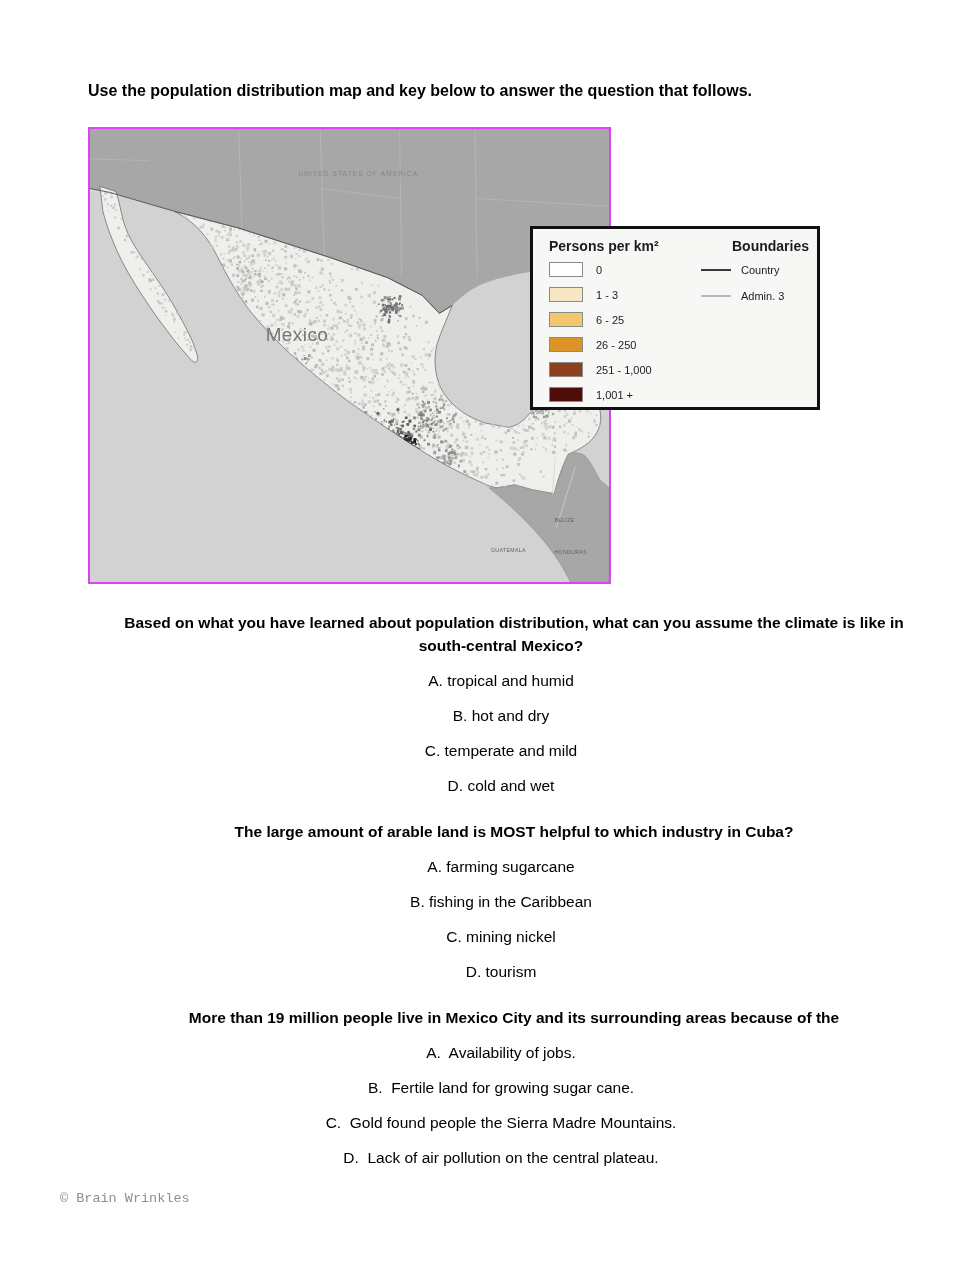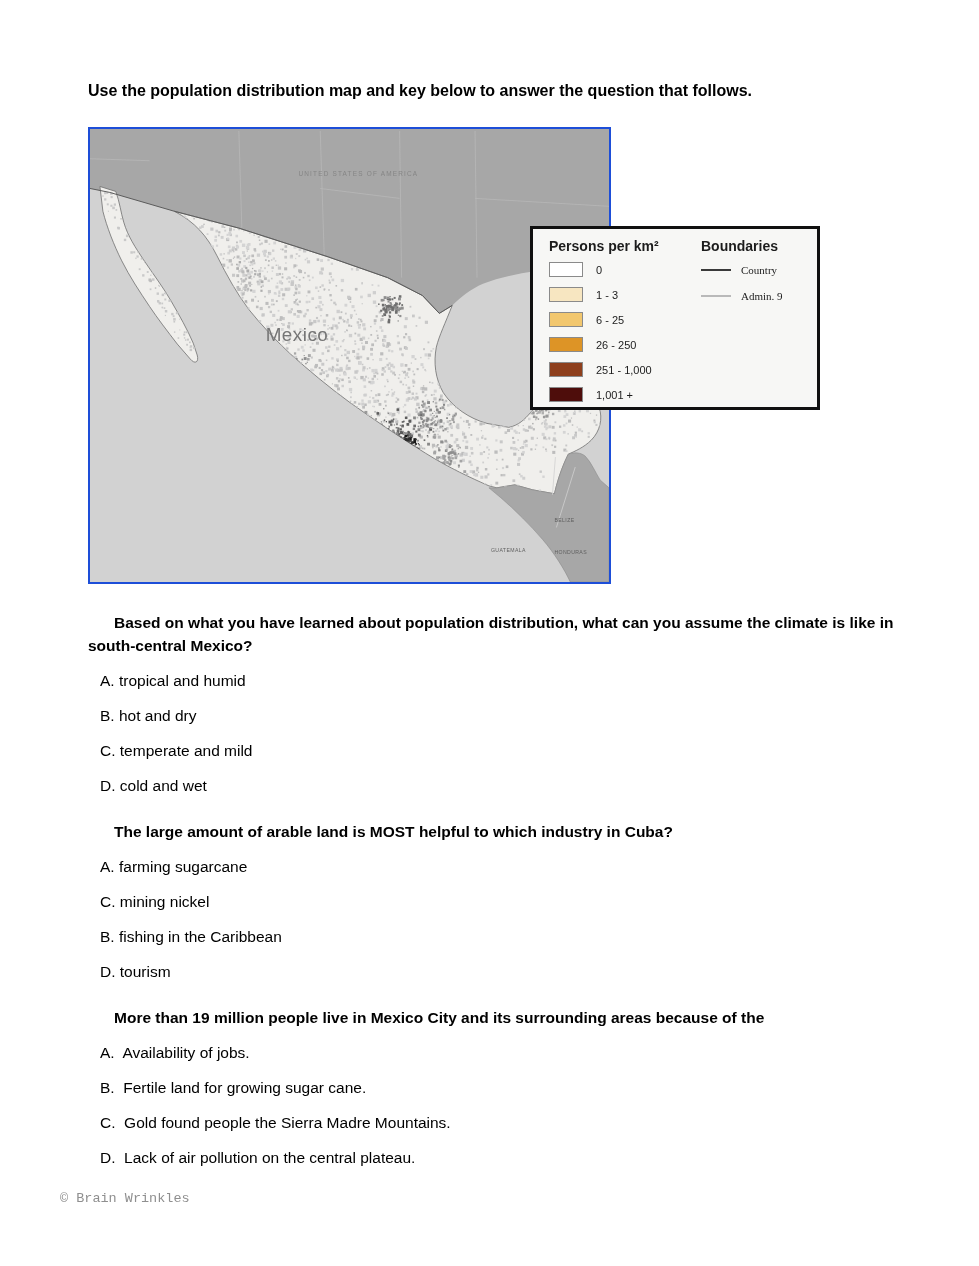--- a/index.html
+++ b/index.html
@@ -1,38 +1,38 @@
 <!DOCTYPE html>
 <html><head>
 <meta charset="utf-8">
 <style>
   html,body{margin:0;padding:0;background:#ffffff;}
   .page{position:relative;width:979px;height:1266px;background:#ffffff;
         font-family:"Liberation Sans",sans-serif;color:#000;overflow:hidden;}
   .instruction{position:absolute;left:88px;top:80px;width:782px;
         font-size:16px;font-weight:700;line-height:22px;margin:0;}
   .map-figure{position:absolute;left:88px;top:127px;width:523px;height:457px;
-        border:2px solid #1d4ed8;box-sizing:border-box;background:#d2d2d2;}
+        border:2px solid #d946ef;box-sizing:border-box;background:#d2d2d2;}
   .map-figure svg{display:block;width:100%;height:100%;}
   .legend{position:absolute;left:530px;top:226px;width:290px;height:184px;
         box-sizing:border-box;border:3px solid #101010;background:#f7f7f5;
         display:flex;padding:9px 8px 6px 16px;z-index:2;}
   .legend-left{width:148px;}
-  .legend-right{flex:1;padding-left:4px;}
+  .legend-right{flex:1;padding-left:4px;text-align:right;}
   .legend-title{font-size:14px;font-weight:700;color:#1c1c1c;margin-bottom:3px;}
   .legend-row{display:flex;align-items:center;height:25px;}
   .swatch{width:34px;height:15px;border:1px solid #8a8a8a;box-sizing:border-box;
         margin-right:13px;flex:0 0 auto;background:#fff;}
   .legend-label{font-size:11px;color:#1c1c1c;}
   .bline{width:30px;margin-right:10px;flex:0 0 auto;}
   .bline.country{height:2.5px;}
   .bline.admin{height:1.5px;}
-  .legend-right .legend-row{height:26px;font-family:Liberation Serif, serif;}
+  .legend-right .legend-row{height:26px;}
   .questions{position:absolute;left:88px;top:611px;width:826px;
-        font-size:15.5px;line-height:23px;}
+        font-size:15.5px;line-height:23px;text-align:center;}
   .question{margin:0 0 23px 0;}
   .stem{font-weight:700;text-indent:26px;margin:0;}
   .option{margin:12px;white-space:pre-wrap;}
   .footer{position:absolute;left:60px;top:1191px;
         font-family:Liberation Mono, monospace;font-size:13.5px;color:#8f8f8f;}
 </style>
 </head>
 <body>
 
 <div class="page">
@@ -2935,38 +2935,38 @@
       </div>
     </div>
     <div class="legend-right">
       <div class="legend-title">Boundaries</div>
       <div class="legend-row">
         <span class="bline country" style="background-color: rgb(58, 58, 58);"></span>
         <span class="legend-label">Country</span>
       </div>
       <div class="legend-row">
         <span class="bline admin" style="background-color: rgb(185, 185, 185);"></span>
-        <span class="legend-label">Admin. 9</span>
+        <span class="legend-label">Admin. 3</span>
       </div>
     </div>
   </div>
 
   <div class="questions">
     <div class="question">
       <p class="stem">Based on what you have learned about population distribution, what can you assume the climate is like in south-central Mexico?</p>
       <p class="option">A. tropical and humid</p>
       <p class="option">B. hot and dry</p>
       <p class="option">C. temperate and mild</p>
       <p class="option">D. cold and wet</p>
     </div>
     <div class="question">
       <p class="stem">The large amount of arable land is MOST helpful to which industry in Cuba?</p>
       <p class="option">A. farming sugarcane</p>
+      <p class="option">B. fishing in the Caribbean</p>
       <p class="option">C. mining nickel</p>
-      <p class="option">B. fishing in the Caribbean</p>
       <p class="option">D. tourism</p>
     </div>
     <div class="question">
       <p class="stem">More than 19 million people live in Mexico City and its surrounding areas because of the</p>
       <p class="option">A.  Availability of jobs.</p>
       <p class="option">B.  Fertile land for growing sugar cane.</p>
       <p class="option">C.  Gold found people the Sierra Madre Mountains.</p>
       <p class="option">D.  Lack of air pollution on the central plateau.</p>
     </div>
   </div>

